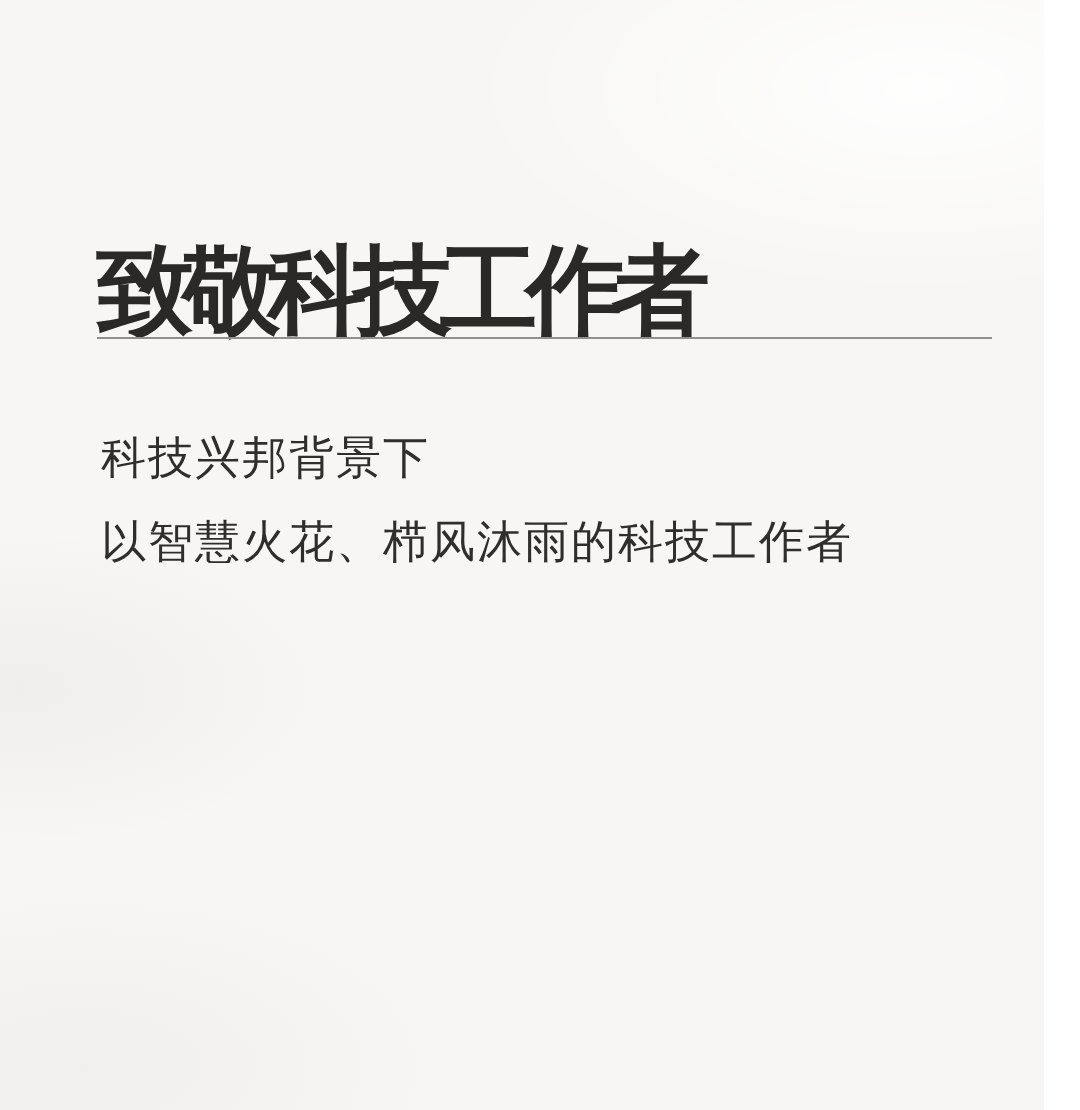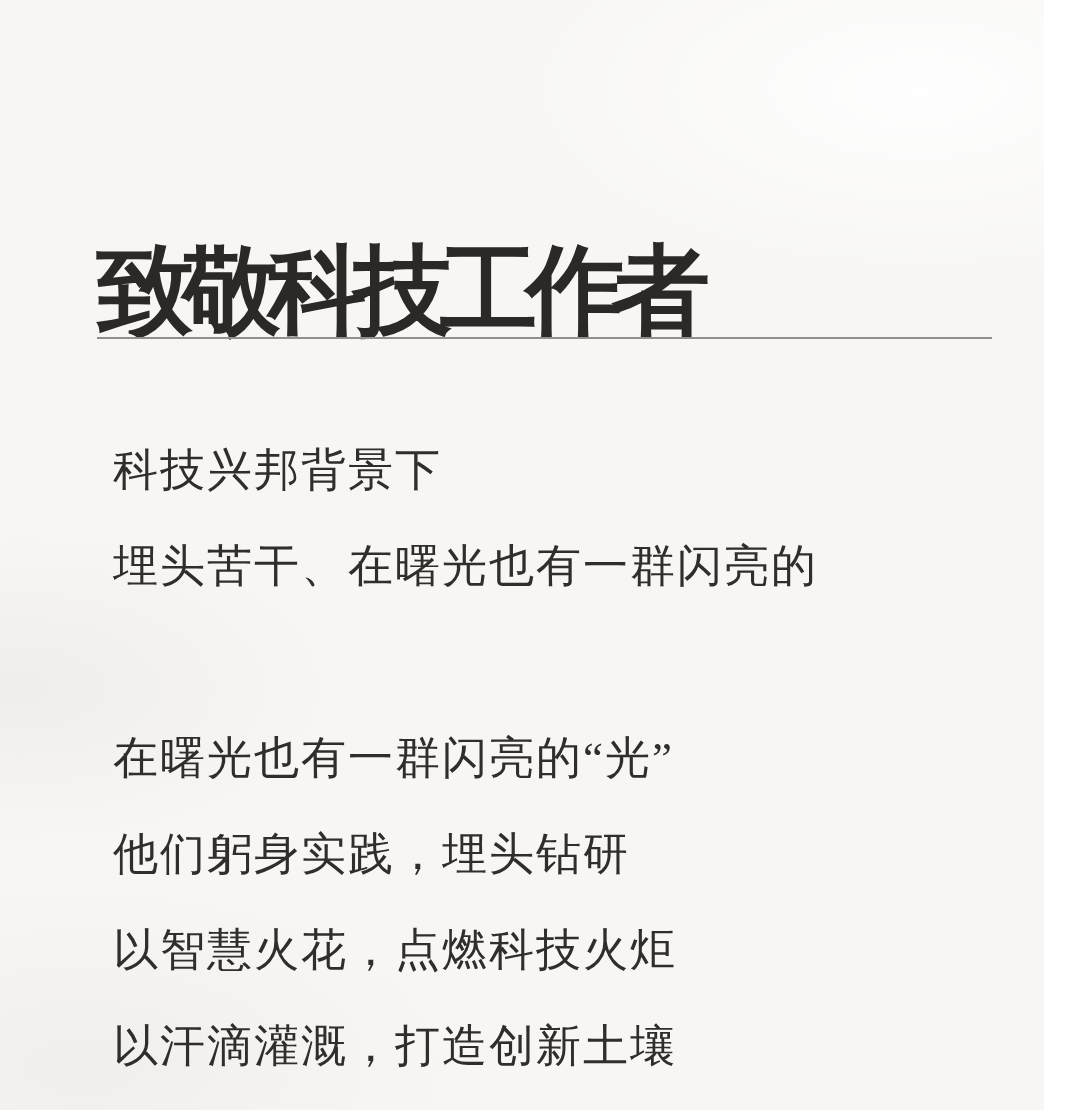--- a/index.html
+++ b/index.html
@@ -42,47 +42,41 @@
     position: absolute;
     left: 97px;
     top: 414px;
     width: 940px;
     font-size: 45px;
     line-height: 80px;
     letter-spacing: 2px;
     color: #2f2e2c;
   }
   .poem p {
-    margin: 16px;
+    margin: 4px;
     white-space: nowrap;
   }
   .stanza-gap {
     height: 80px;
   }
 </style>
 </head>
 <body>
 
 <div class="page">
 
   <h1 class="title">致敬科技工作者</h1>
 
   <div class="divider"></div>
 
   <div class="poem">
 
     <div>
       <p>科技兴邦背景下</p>
-      <p>埋头苦干、在曙光也有一群闪亮的</p>
+      <p>以智慧火花、栉风沐雨的科技工作者</p>
     </div>
 
     <div class="stanza-gap"></div>
 
-    <div>
-      <p>在曙光也有一群闪亮的“光”</p>
-      <p>他们躬身实践，埋头钻研</p>
-      <p>以智慧火花，点燃科技火炬</p>
-      <p>以汗滴灌溉，打造创新土壤</p>
-    </div>
 
   </div>
 
 </div>
 
 </body></html>

